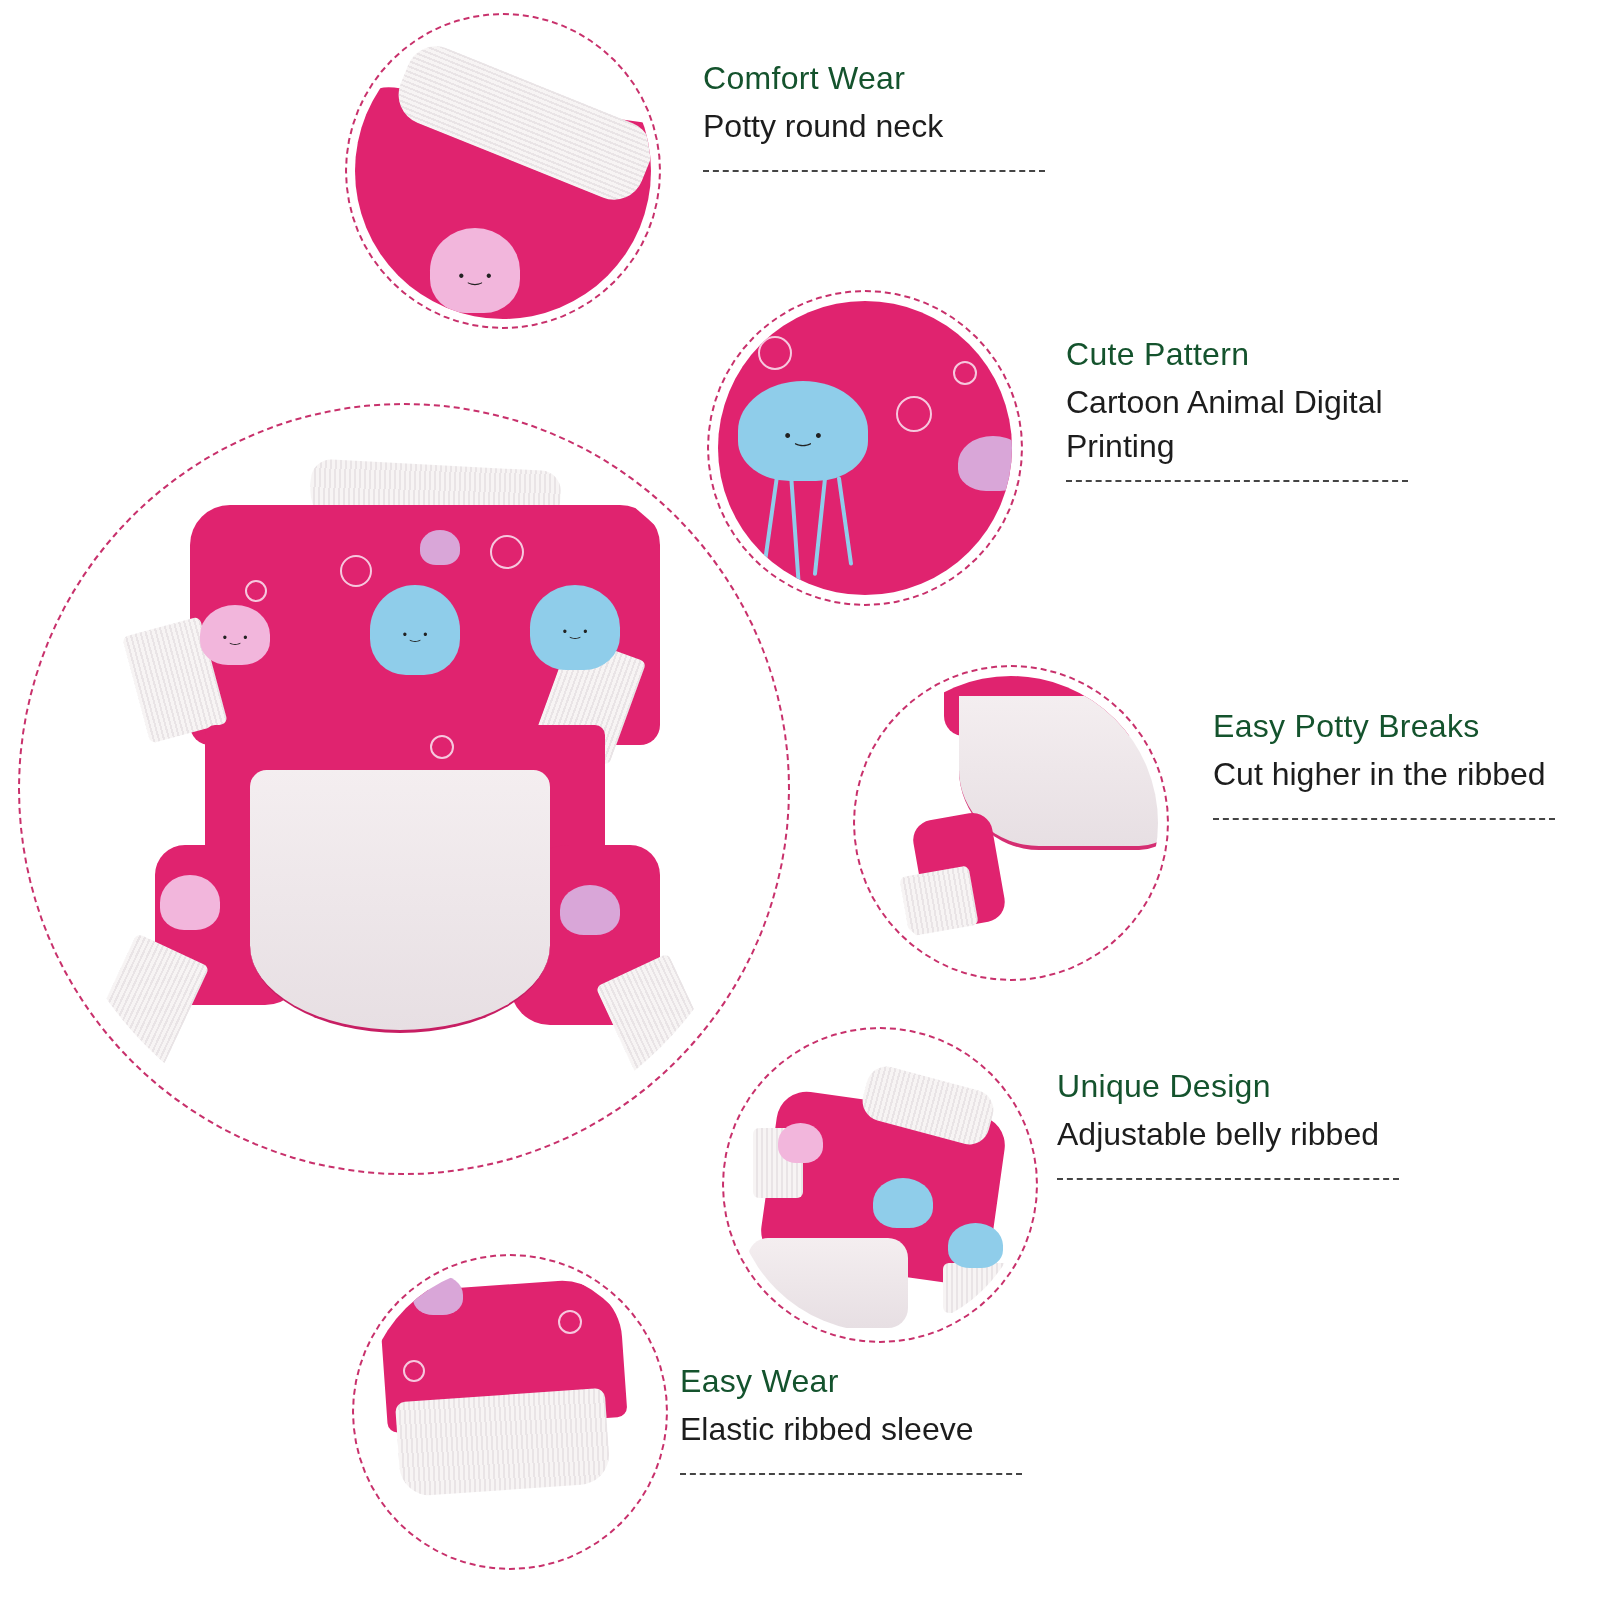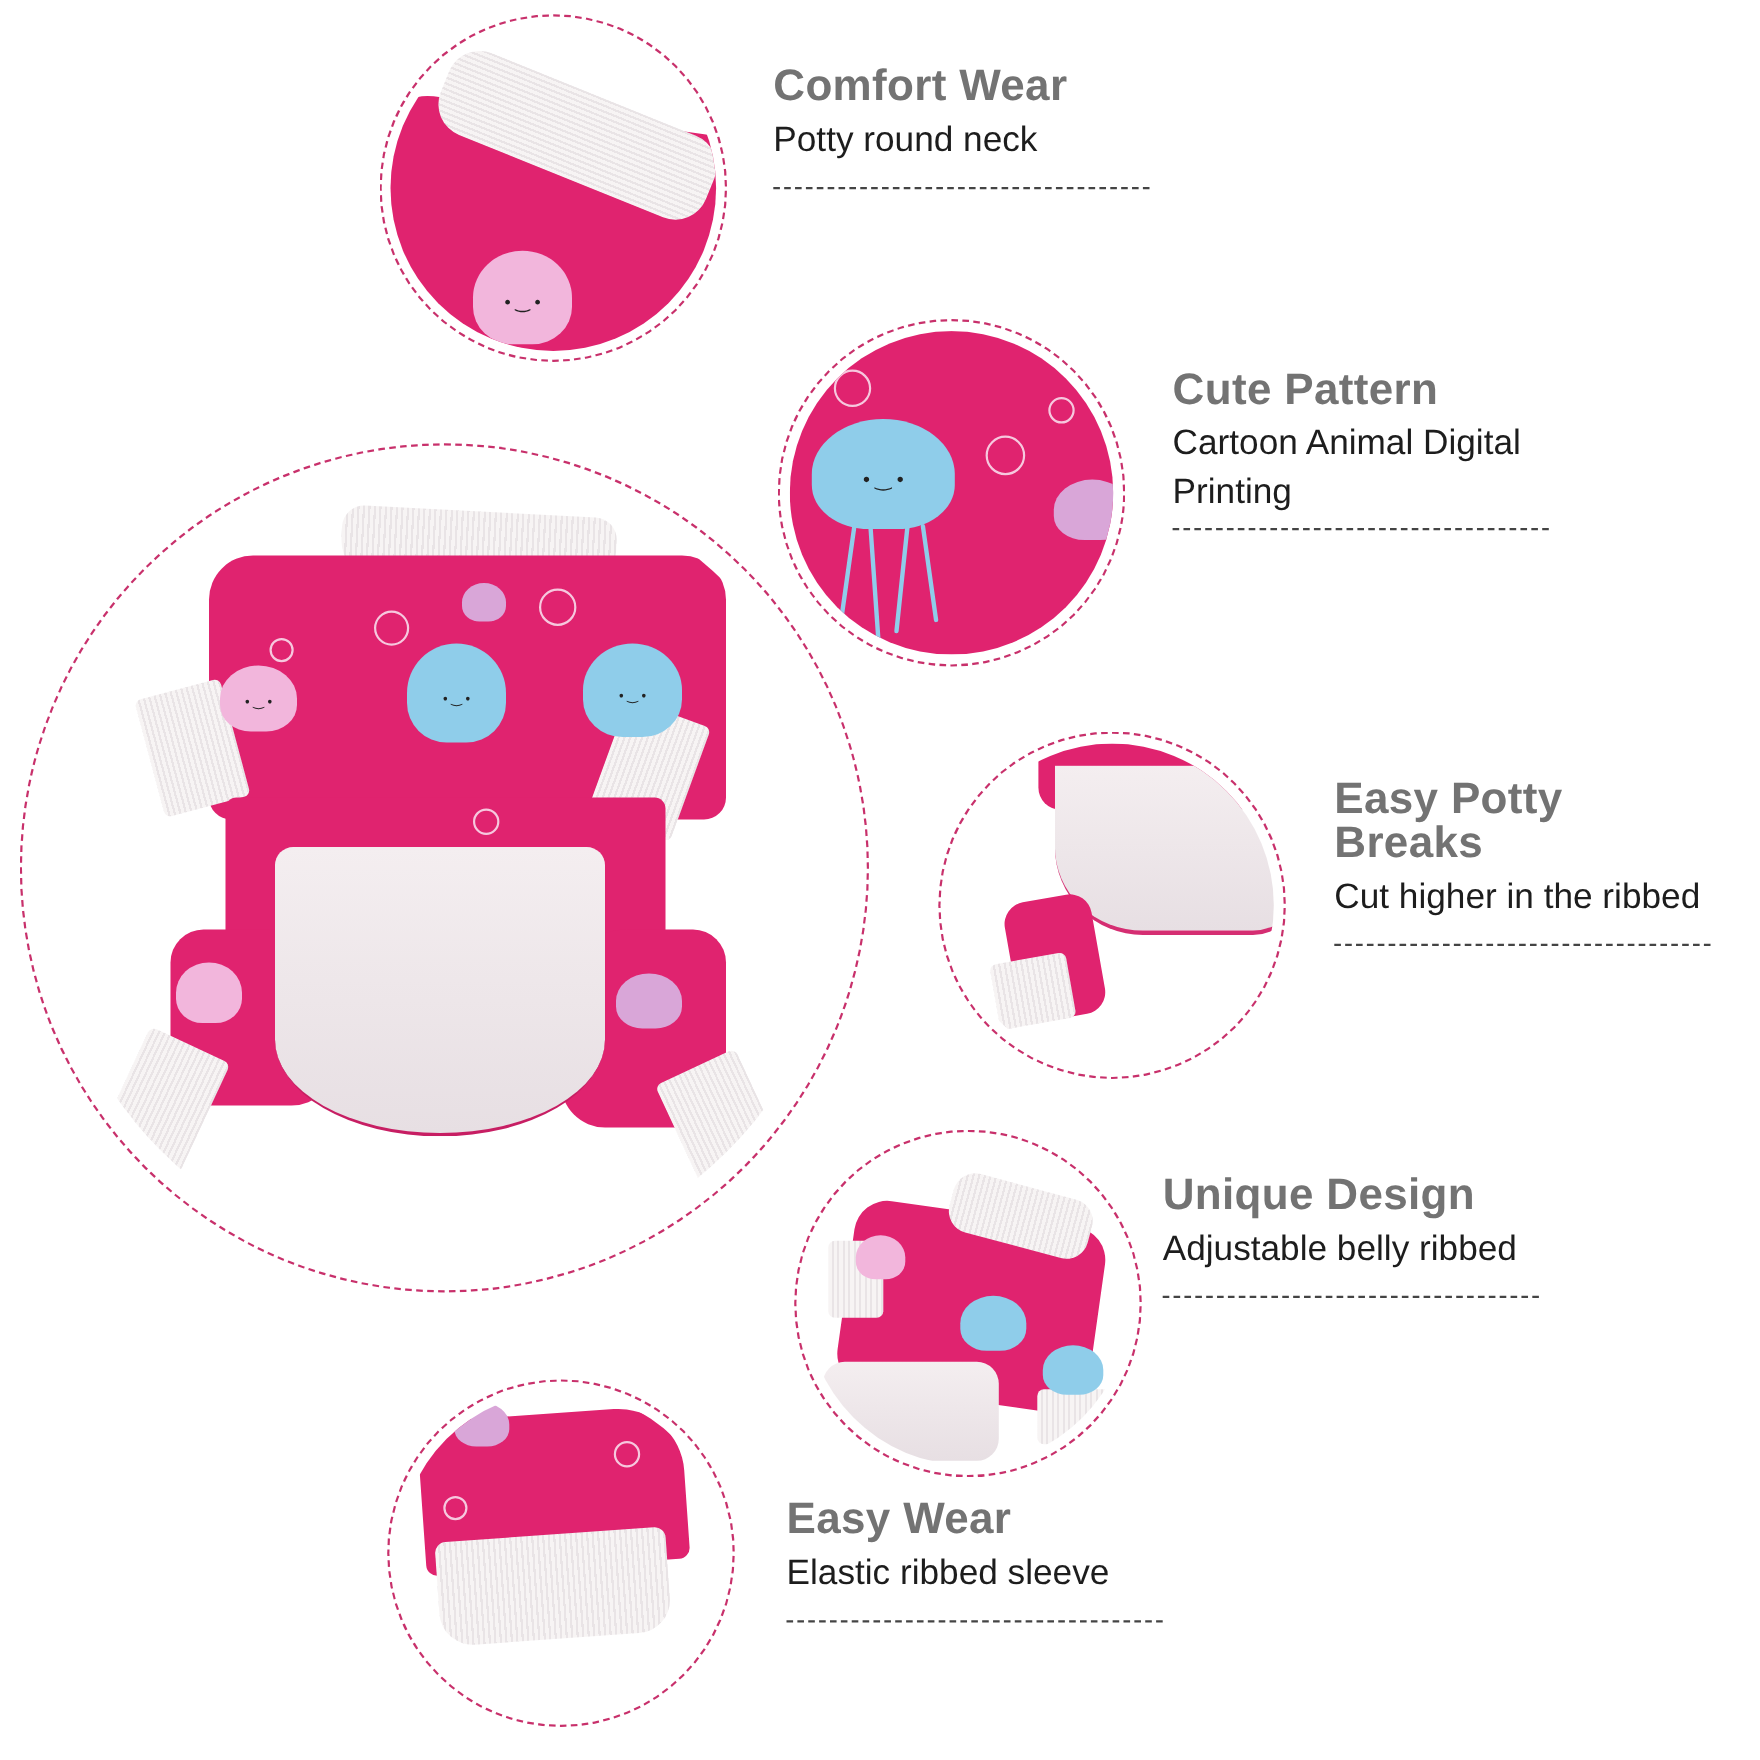--- a/index.html
+++ b/index.html
@@ -12,21 +12,21 @@
   .rib.h { background:repeating-linear-gradient(0deg,#f7f4f4 0 3px,#e9e4e6 3px 5px); }
   .lining { position:absolute; background:linear-gradient(180deg,#f4eef0,#e7dfe3); }
   .jelly { position:absolute; border-radius:50% 50% 40% 40%; }
   .jelly.blue { background:#8fcdea; }
   .jelly.pink { background:#f2b6dc; }
   .jelly.lilac { background:#d9a6d8; }
   .face { position:absolute; left:50%; top:55%; transform:translate(-50%,-50%); font-size:12px; color:#222; white-space:nowrap; }
   .bubble { position:absolute; border-radius:50%; border:2px solid #f6c8de; }
   .tent { position:absolute; width:4px; border-radius:2px; }
   .feature { position:absolute; }
-  .feature .title { color:#737373; font-weight:bold; font-size:40px; line-height:40px; letter-spacing:0.3px; }
+  .feature .title { color:#14532d; font-weight:normal; font-size:32px; line-height:40px; letter-spacing:0.3px; }
   .feature .desc { color:#1d1d1d; font-size:32px; line-height:44px; margin-top:6px; }
   .feature .rule { border-top:2px dashed #444; margin-top:22px; height:0; }
 </style>
 </head>
 <body>
 
 <div class="circle" style="left:18px;top:403px;width:772px;height:772px;"></div>
 <div class="photo" style="left:40px;top:425px;width:728px;height:728px;">
 
   <div class="rib" style="left:270px;top:40px;width:250px;height:70px;transform:rotate(3deg);border-radius:20px 20px 40px 40px;"></div>
@@ -135,17 +135,17 @@
   <div class="desc">Cut higher in the ribbed</div>
   <div class="rule"></div>
 </div>
 
 <div class="feature" style="left:1057px;top:1066px;width:342px;">
   <div class="title">Unique Design</div>
   <div class="desc" style="white-space:nowrap;">Adjustable belly ribbed</div>
   <div class="rule"></div>
 </div>
 
-<div class="feature" style="left:715px;top:1361px;width:342px;">
+<div class="feature" style="left:680px;top:1361px;width:342px;">
   <div class="title">Easy Wear</div>
   <div class="desc">Elastic ribbed sleeve</div>
   <div class="rule"></div>
 </div>
 
 </body></html>

